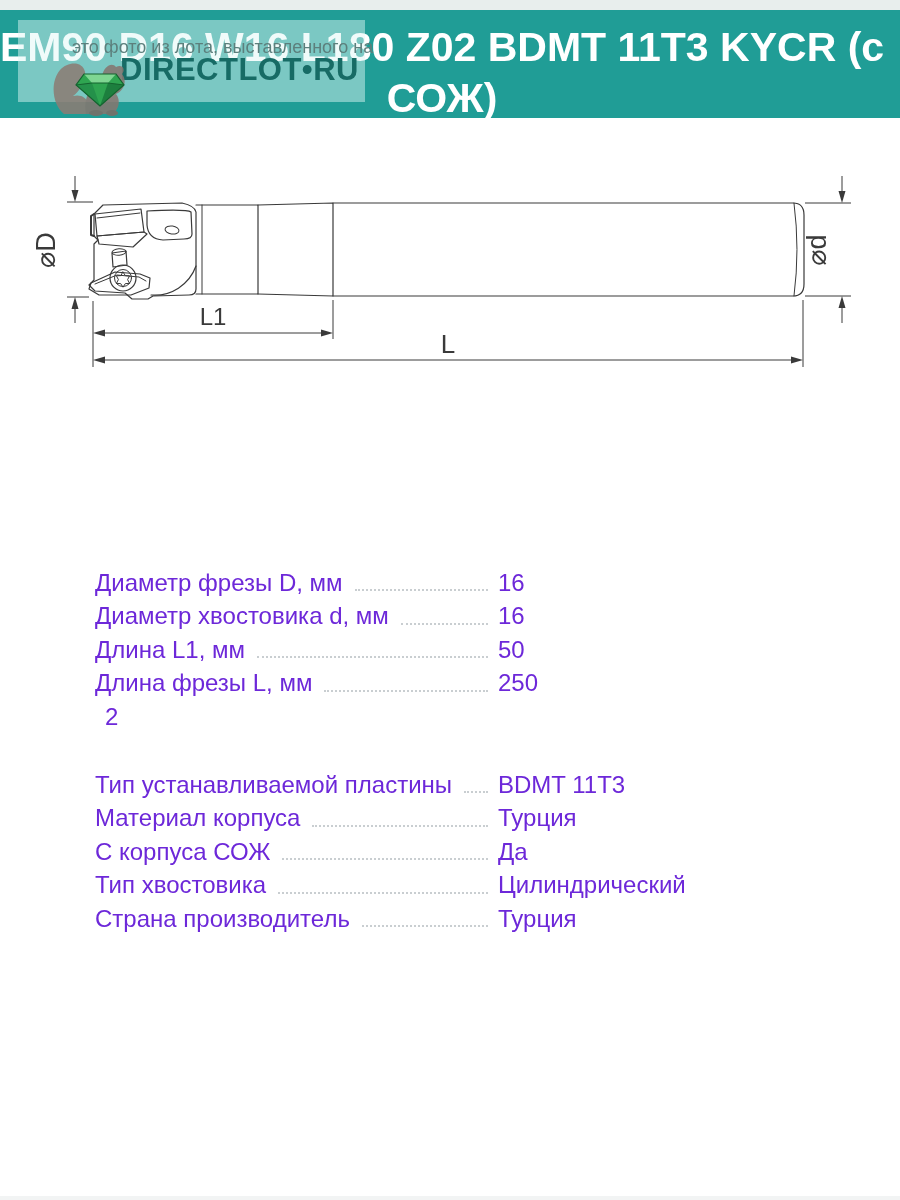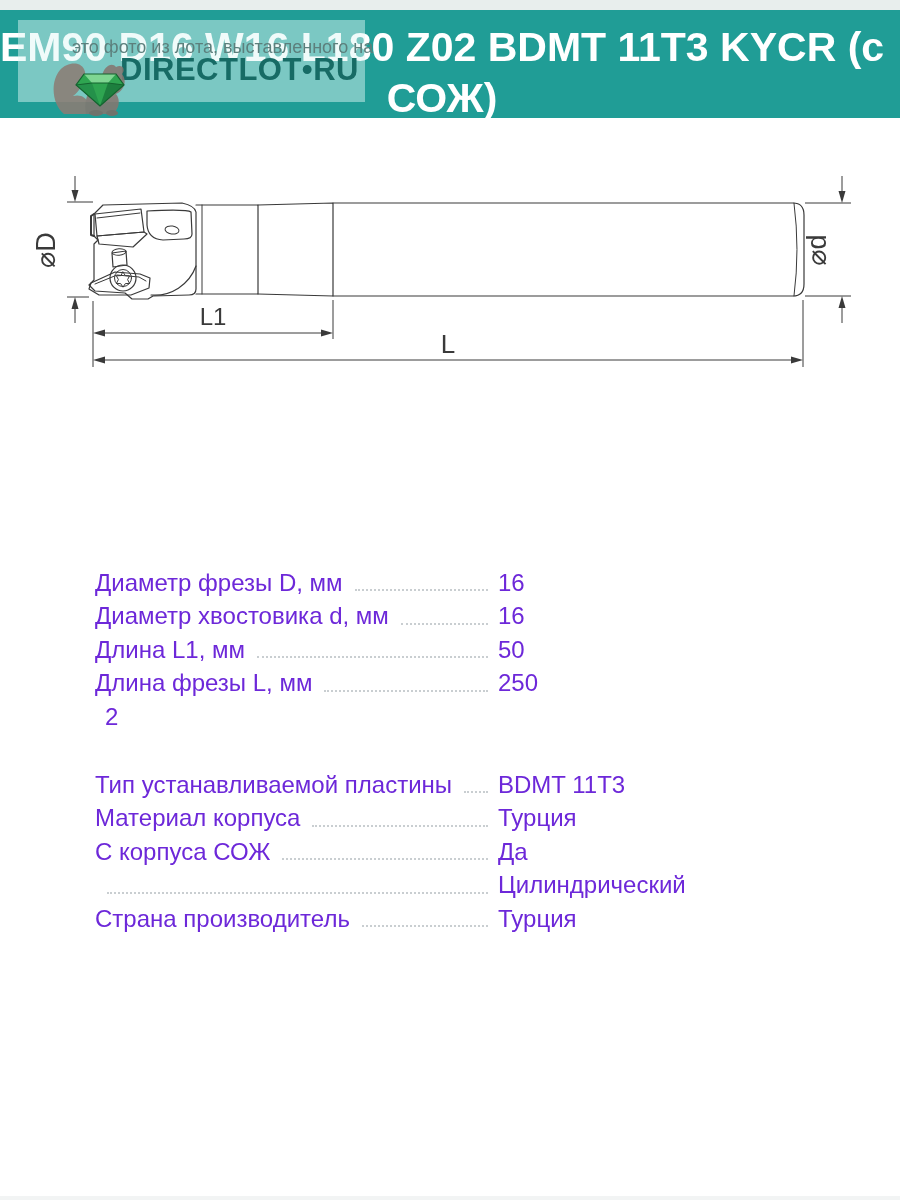--- a/index.html
+++ b/index.html
@@ -234,20 +234,21 @@
   </div>
   <div class="spec-row">
     <div class="spec-left">
         <span class="spec-label">С корпуса СОЖ</span>
         <span class="spec-leader"></span>
       </div>
     <span class="spec-value">Да</span>
   </div>
   <div class="spec-row">
     <div class="spec-left">
+        <span class="spec-label">Тип хвостовика</span>
         <span class="spec-leader"></span>
       </div>
     <span class="spec-value">Цилиндрический</span>
   </div>
   <div class="spec-row">
     <div class="spec-left">
         <span class="spec-label">Страна производитель</span>
         <span class="spec-leader"></span>
       </div>
     <span class="spec-value">Турция</span>

